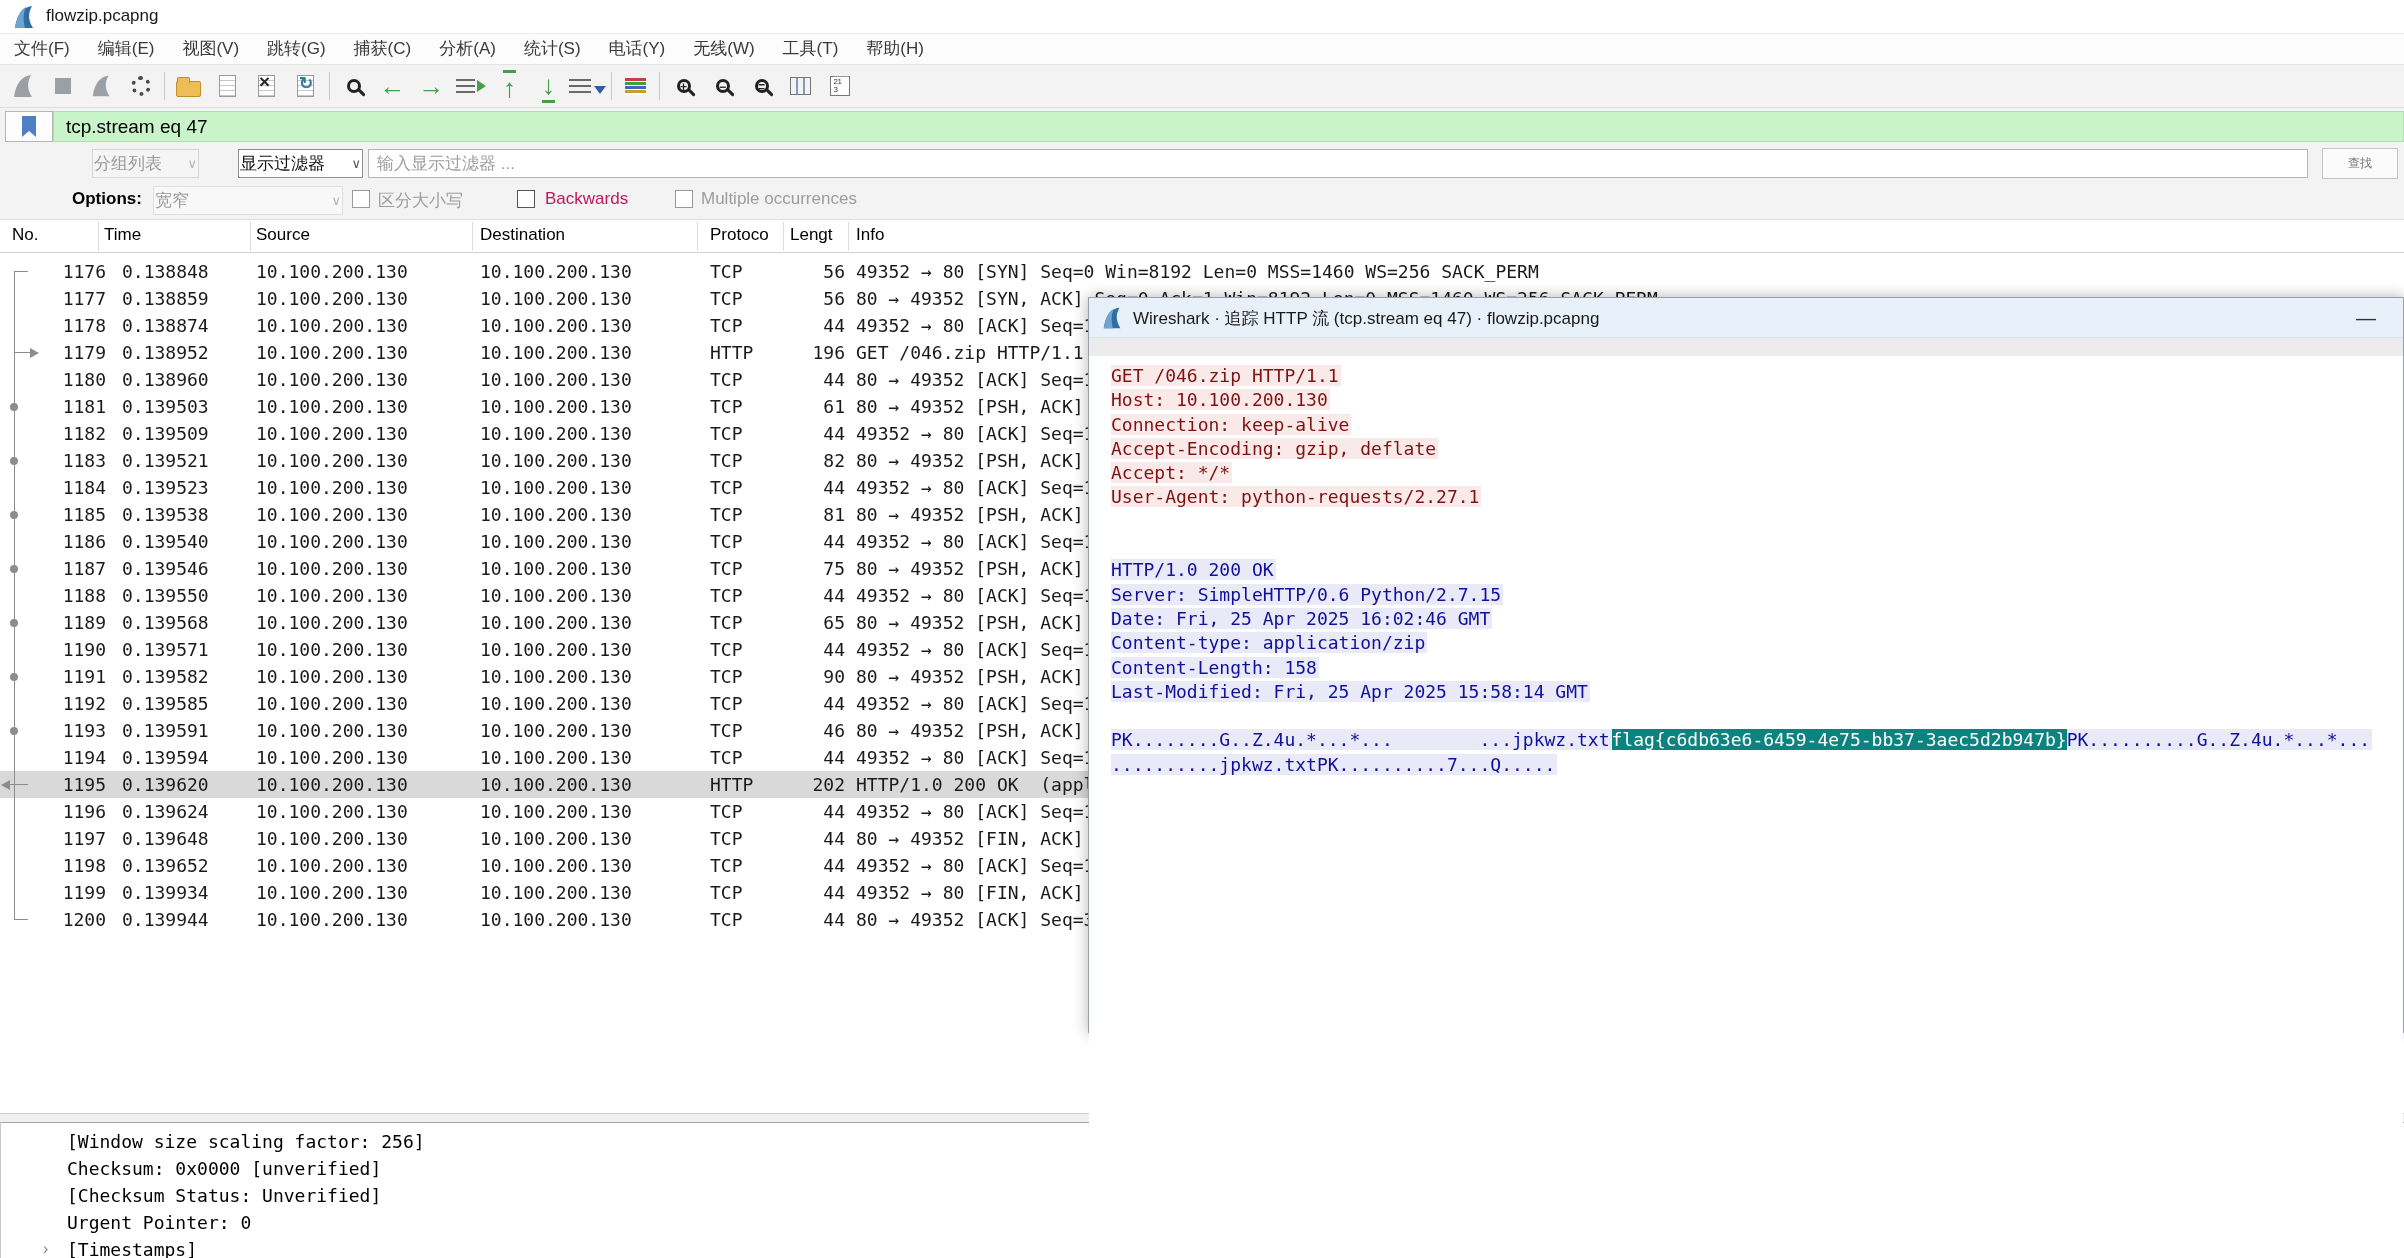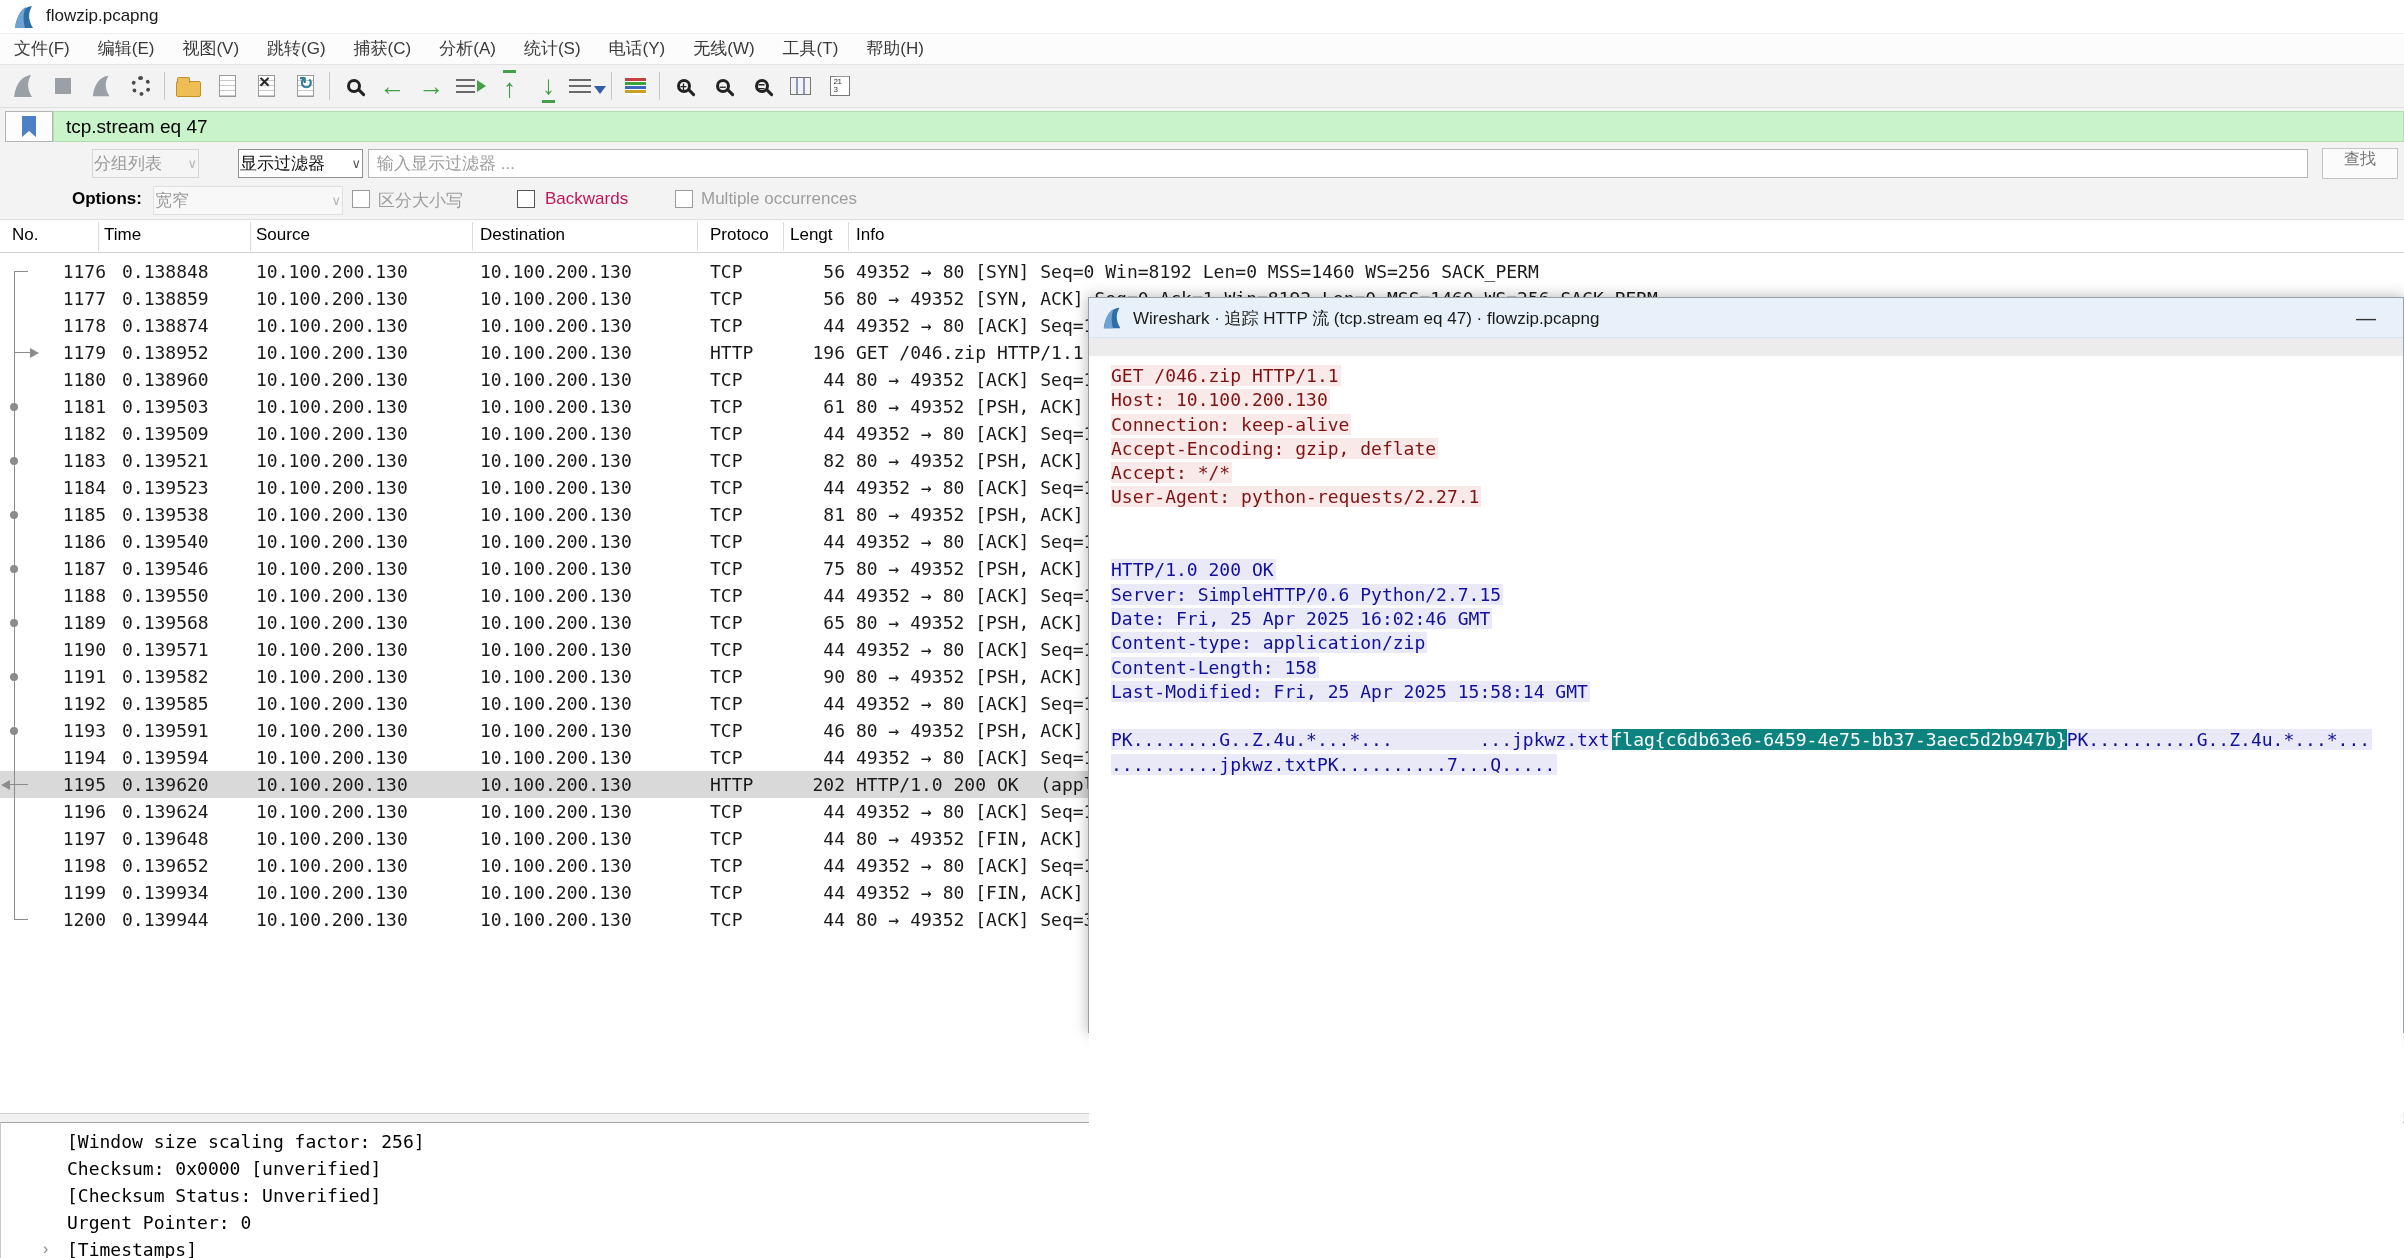--- a/index.html
+++ b/index.html
@@ -56,21 +56,21 @@
   .findrow{left:0;top:146px;width:2404px;height:36px;background:#f3f3f3;}
   .combo{position:absolute;height:29px;border:1px solid #d6d6d6;background:#f5f5f5;color:#9a9a9a;font-size:17px;
      display:flex;align-items:center;padding:0 1px;justify-content:space-between;}
   .combo .chev{color:#b5b5b5;font-size:13px;margin-left:10px;}
   .combo.enabled{background:#fff;border-color:#8f8f8f;color:#111;}
   .combo.enabled .chev{color:#555;}
   .findinput{position:absolute;left:368px;top:3px;width:1940px;height:29px;background:#fff;border:1px solid #b5b5b5;
      font-size:17px;padding:0 8px;color:#111;font-family:"Liberation Sans",sans-serif;}
   .findinput::placeholder{color:#9d9d9d;}
   .findbtn{position:absolute;left:2322px;top:2px;width:76px;height:31px;background:#fbfbfb;border:1px solid #c4c4c4;
-     color:#777;font-size:16px;display:flex;align-items:flex-start;justify-content:center;}
+     color:#777;font-size:12px;display:flex;align-items:center;justify-content:center;}
 
   
   .optionsrow{left:0;top:182px;width:2404px;height:38px;background:#f3f3f3;border-bottom:1px solid #dedede;}
   .optlabel{position:absolute;left:72px;top:7px;font-weight:bold;font-size:17px;color:#000;}
   .cbbox{position:absolute;top:8px;width:18px;height:18px;background:#fff;border:1px solid #9a9a9a;}
   .cbbox.dark{border-color:#555;}
   .cblabel{position:absolute;top:7px;font-size:17px;}
   .gray{color:#9d9d9d;}
   .dark{color:#be185d;}
 

